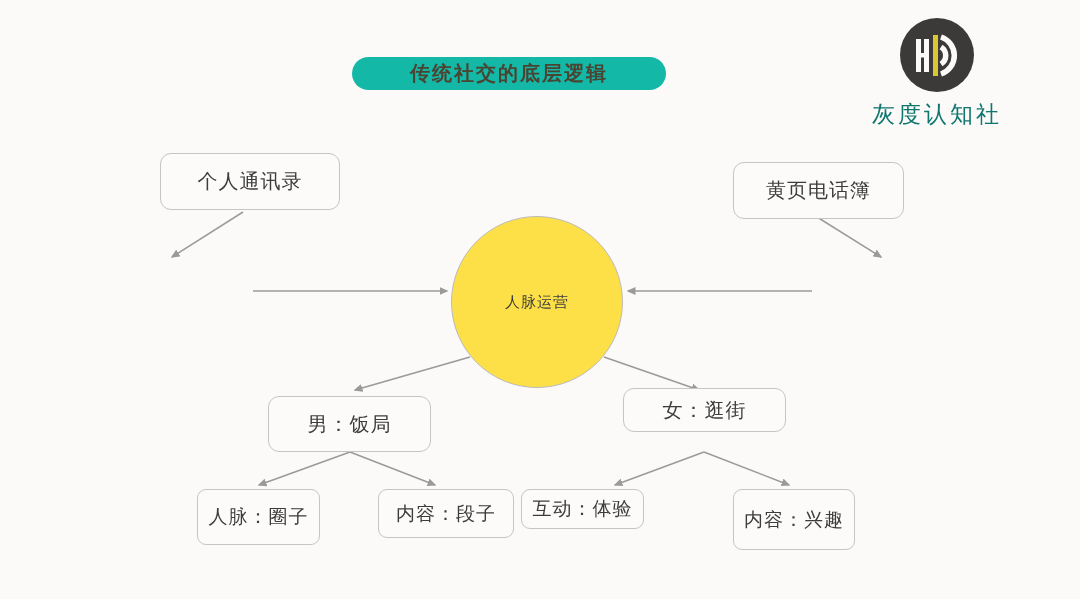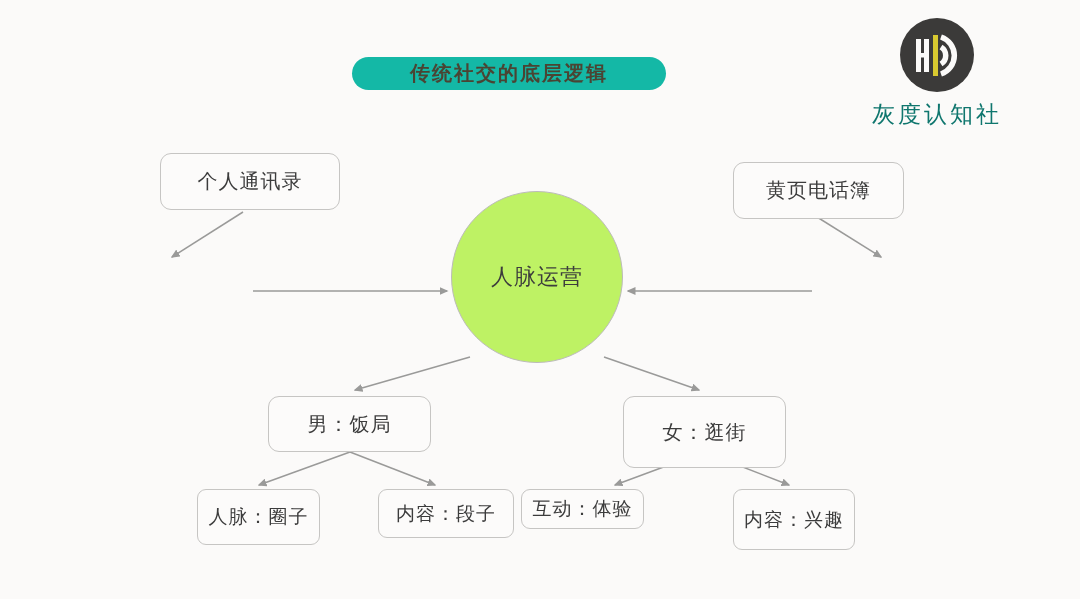--- a/index.html
+++ b/index.html
@@ -27,30 +27,30 @@
     display: flex;
     align-items: center;
     justify-content: center;
     font-size: 20px;
     letter-spacing: 1px;
     white-space: nowrap;
   }
   .node.small { font-size: 19px; border-radius: 9px; }
   .center-circle {
     position: absolute;
-    left: 451px; top: 191px;
+    left: 451px; top: 216px;
     width: 172px; height: 172px;
     box-sizing: border-box;
-    background: #bef264;
+    background: #fde047;
     border: 1.4px solid #bcbbba;
     border-radius: 50%;
     display: flex;
     align-items: center;
     justify-content: center;
-    font-size: 22px;
+    font-size: 15px;
     letter-spacing: 1px;
   }
   .title-pill {
     position: absolute;
     left: 352px; top: 57px;
     width: 314px; height: 33px;
     background: #14b8a6;
     border-radius: 17px;
     display: flex;
     align-items: center;
@@ -74,21 +74,21 @@
     color: #0f766e;
     letter-spacing: 3px;
     white-space: nowrap;
   }
   
   .n-personal      { left: 160px; top: 153px; width: 180px; height: 57px; }
   .n-yellowpages   { left: 727px; top: 162px; width: 171px; height: 57px; margin-left: 6px; }
   .n-acquaintance  { left:  92px; top: 263px; width: 160px; height: 57px; }
   .n-stranger      { left: 813px; top: 263px; width: 159px; height: 57px; }
   .n-men           { left: 268px; top: 396px; width: 163px; height: 56px; }
-  .n-women         { left: 623px; top: 396px; width: 163px; height: 72px; }
+  .n-women         { left: 623px; top: 388px; width: 163px; height: 44px; }
   .n-netcircle     { left: 197px; top: 489px; width: 123px; height: 56px; }
   .n-jokes         { left: 378px; top: 489px; width: 136px; height: 49px; }
   .n-experience    { left: 521px; top: 489px; width: 123px; height: 40px; font-family: Liberation Mono, monospace; }
   .n-interest      { left: 733px; top: 489px; width: 122px; height: 61px; }
 </style>
 </head>
 <body>
 
 <div class="canvas">
 

